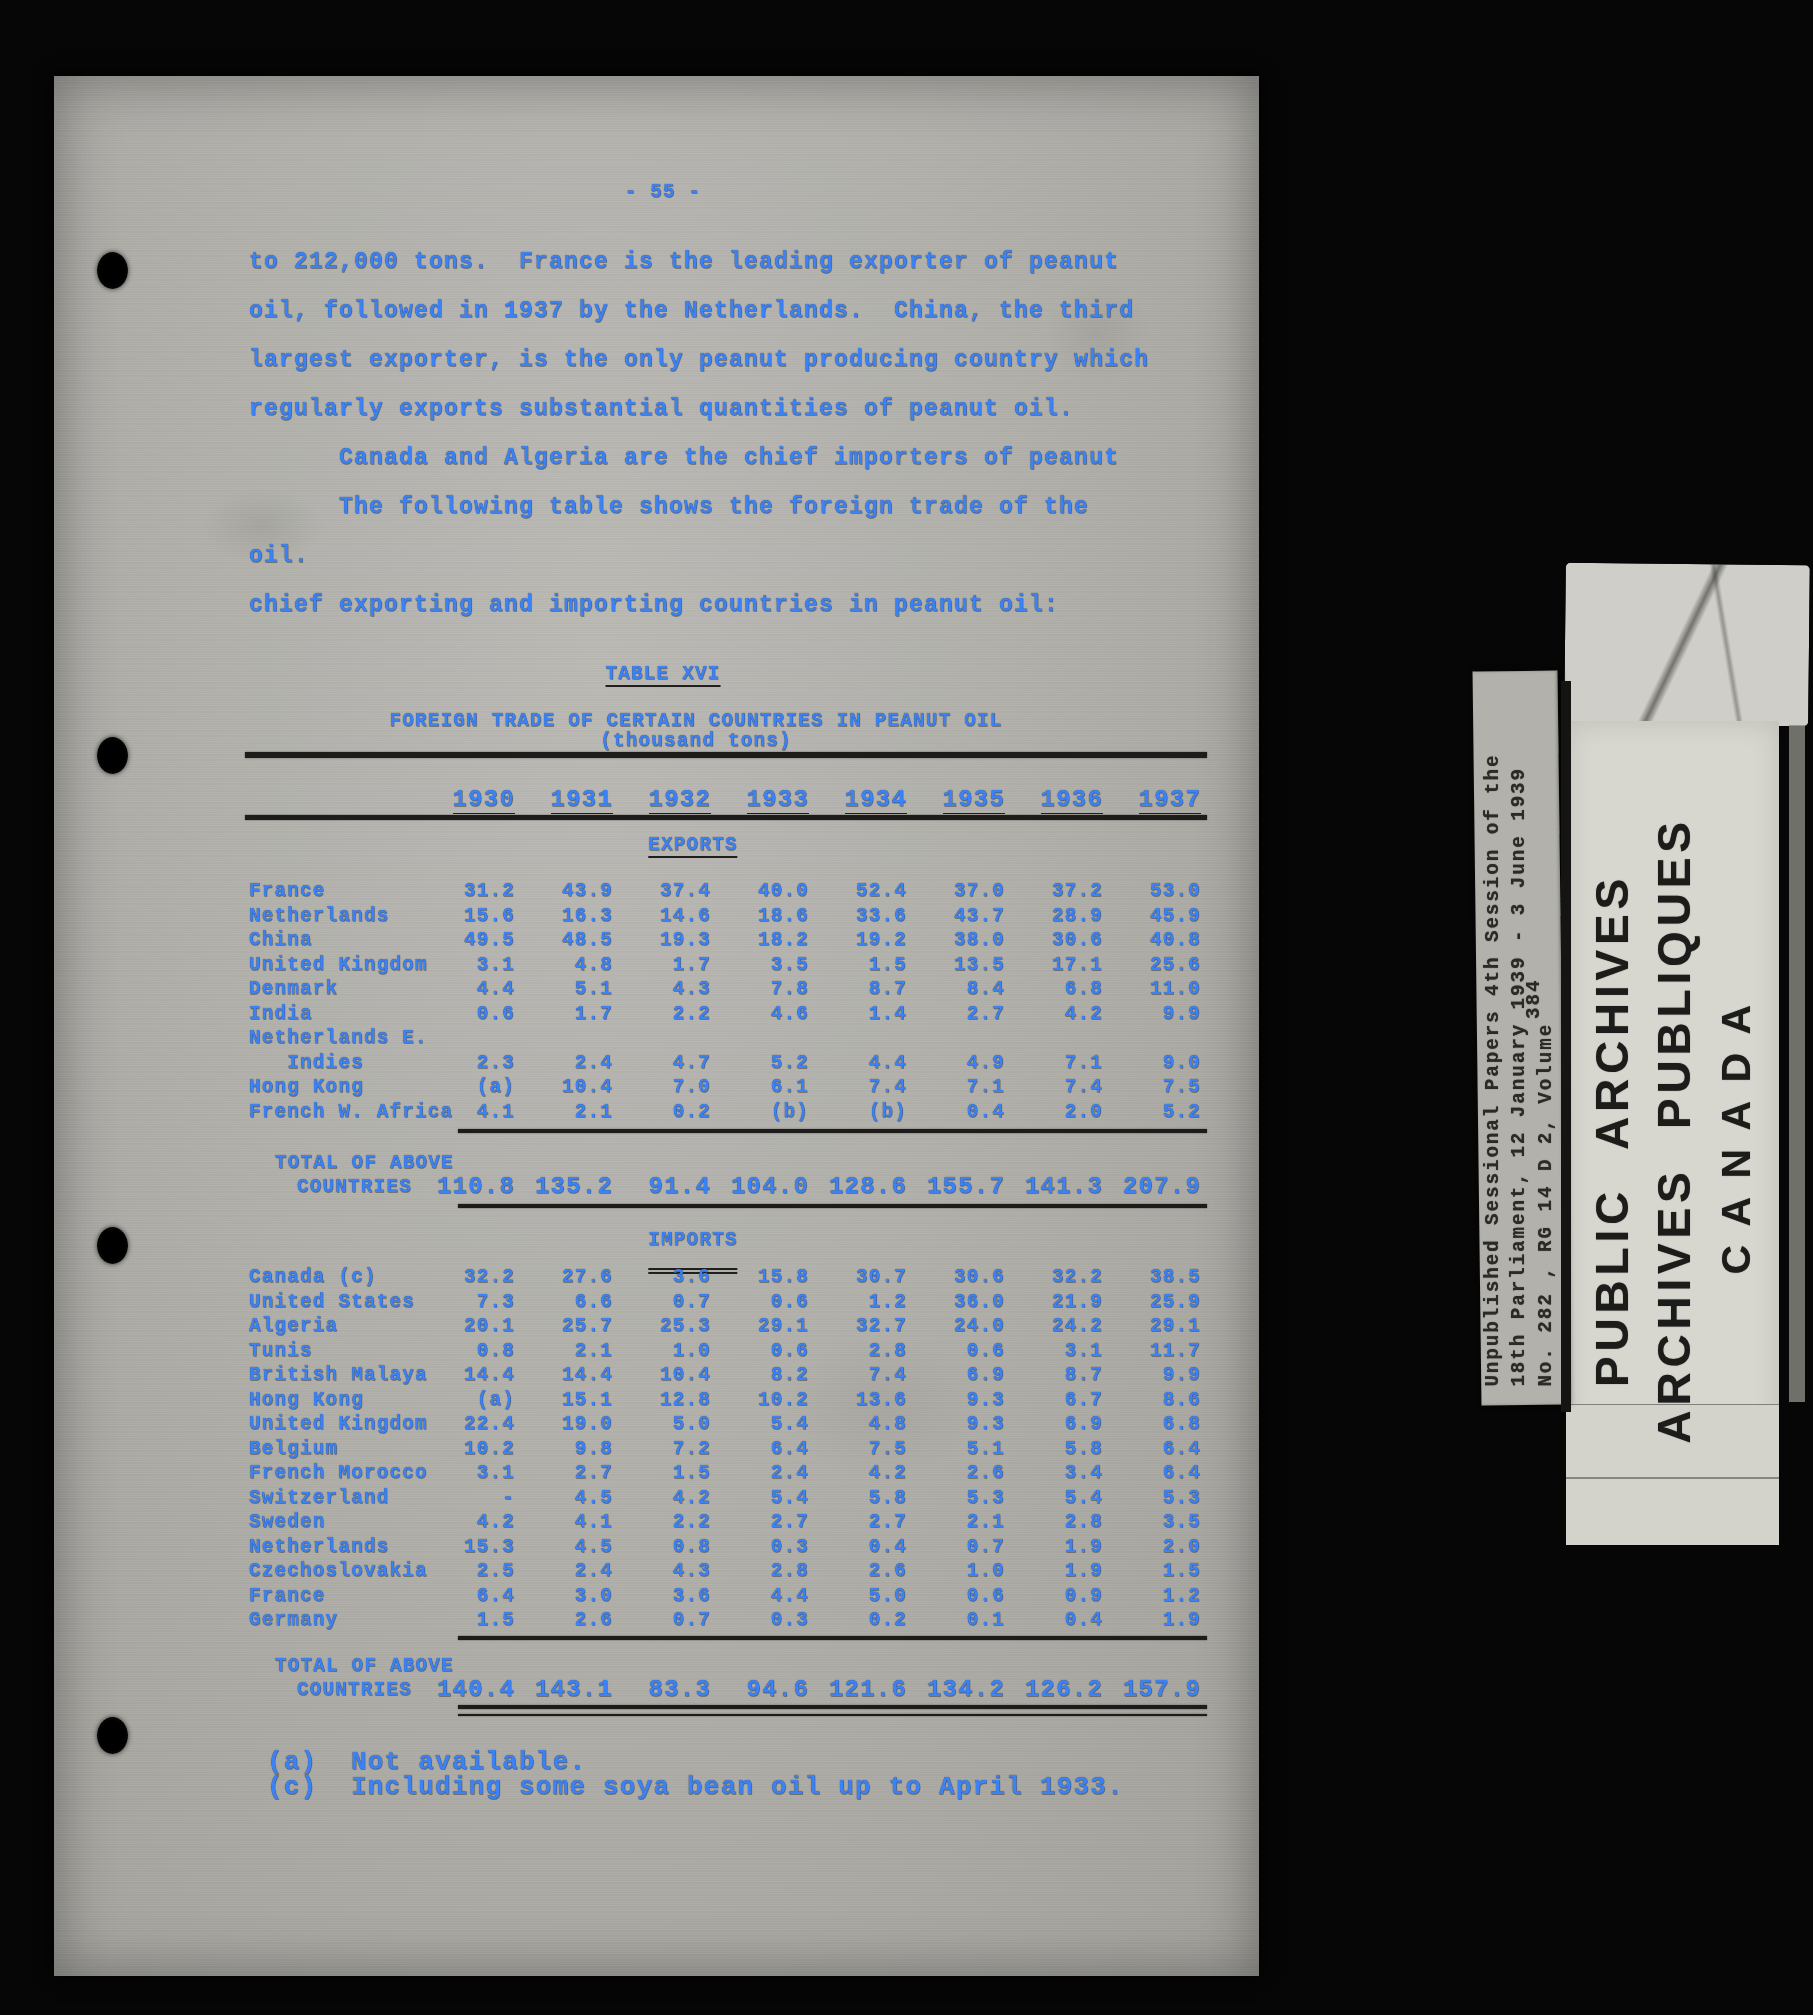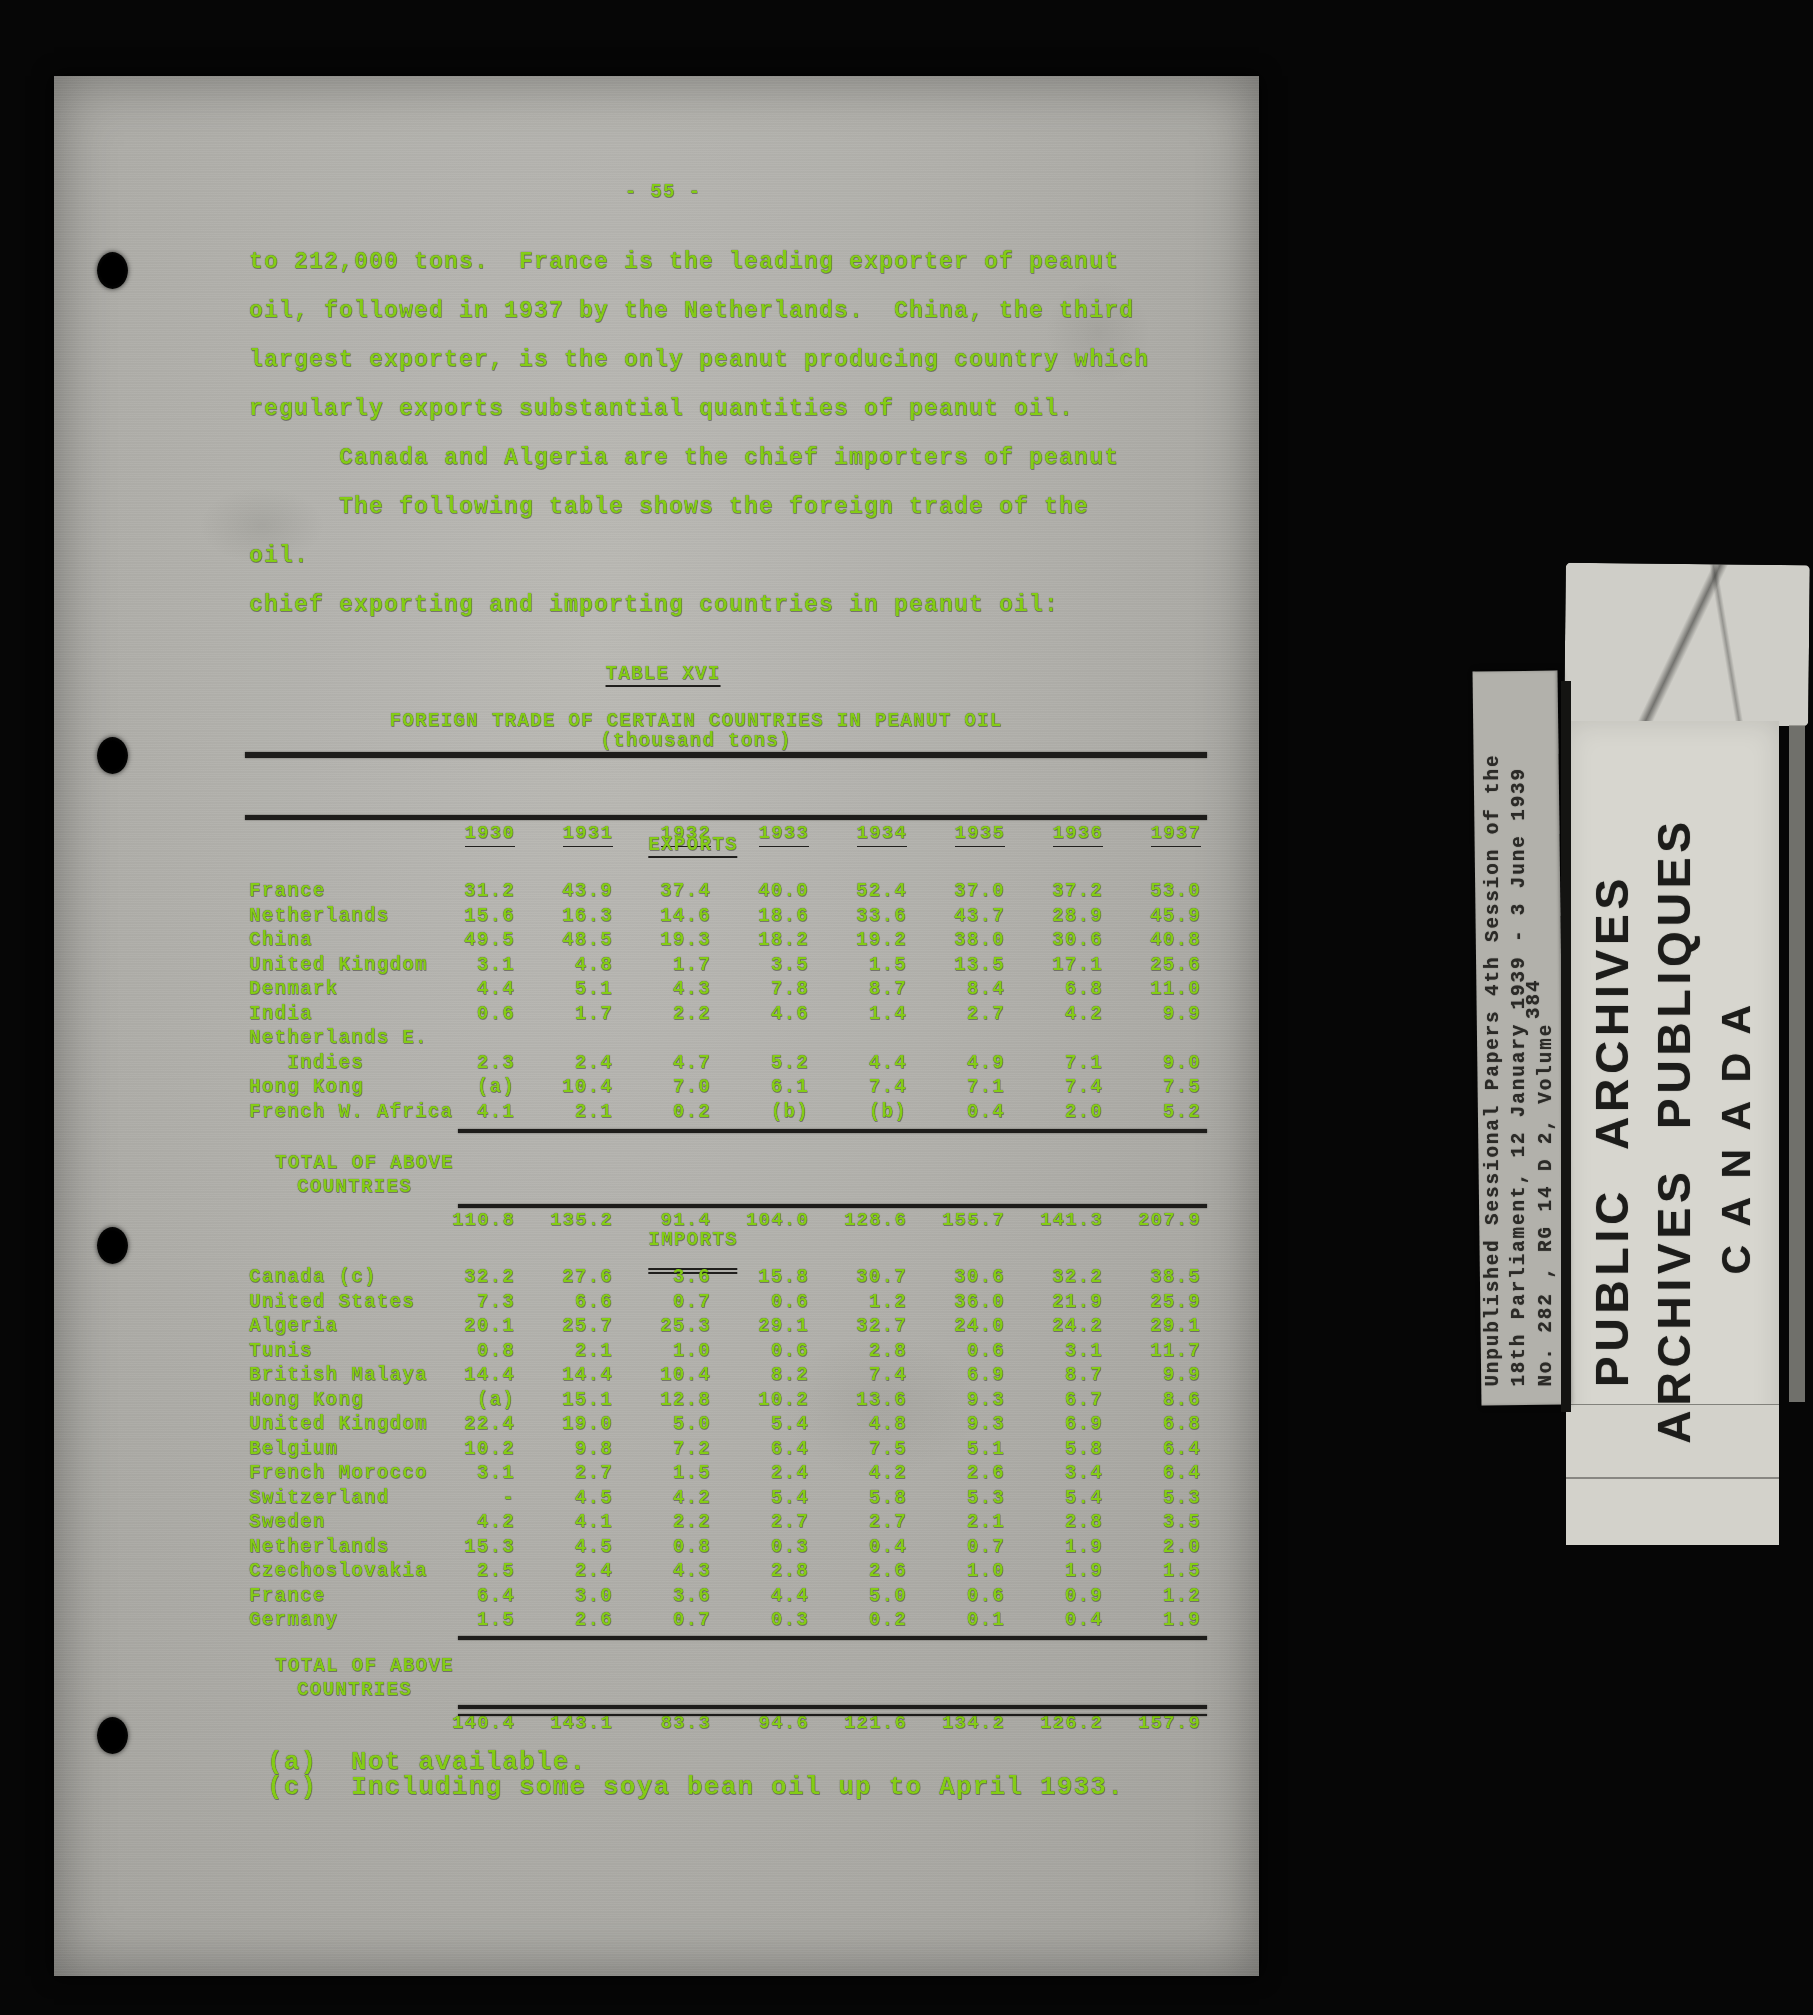--- a/index.html
+++ b/index.html
@@ -8,34 +8,34 @@
   
   .page{position:absolute;left:54px;top:76px;width:1205px;height:1900px;
         background:radial-gradient(ellipse at 45% 30%, #bbbab5 0%, #b1b0ab 45%, #a3a29d 100%);
         box-shadow:inset 0 0 58px rgba(0,0,0,.35), 0 0 19.3px rgba(0,0,0,.9);}
   .grain{position:absolute;left:0;top:0;right:0;bottom:0;pointer-events:none;
         background:repeating-linear-gradient(0deg, rgba(255,255,255,.02) 0 1px, rgba(0,0,0,.02) 1px 2.4px);}
   .stain{position:absolute;border-radius:50%;pointer-events:none;}
   .hole{position:absolute;width:31px;height:37px;border-radius:50%;
         background:radial-gradient(#000 55%, #131311 100%);box-shadow:0 0 4.8px rgba(0,0,0,.7);}
   
-  .tw{color:#84cc16;font-weight:700;letter-spacing:1.2px;
+  .tw{color:#3b82f6;font-weight:700;letter-spacing:1.2px;
       text-shadow:0 0 1px rgba(35,34,31,.85), 0.5px 0.5px 0.5px rgba(45,44,40,.4);}
   .abs{position:absolute;}
   .ctr{transform:translateX(-50%);white-space:nowrap;}
   .pre{white-space:pre;}
   .para{font-size:23px;line-height:49px;}
   .t40{font-size:19.3px;line-height:24px;}
   .u{border-bottom:2.4px solid #201f1d;padding-bottom:0;margin-top:44px;}
   .u2{position:relative;border-bottom:2.4px solid #201f1d;padding-bottom:17px;}
   .u2::after{content:"";position:absolute;left:0;right:0;bottom:-6.3px;height:1.9px;background:#201f1d;}
   .rule{position:absolute;background:#1d1c1a;box-shadow:0 0 1.5px rgba(20,20,18,.8);}
   
   .numsrow{position:absolute;left:417px;width:785px;display:grid;grid-template-columns:repeat(8,98px);}
-  .numsrow .tval{text-align:right;font-size:19px;line-height:24px;margin-top:33px;}
+  .numsrow .tval{text-align:right;font-size:24px;line-height:24px;}
   .rowblock{position:absolute;left:249px;width:953px;}
   .trow{display:grid;grid-template-columns:168px repeat(8,98px);height:24.5px;align-items:center;}
   .trow .tlabel{white-space:pre;font-size:19.3px;}
   .trow .tval{text-align:right;font-size:19.3px;}
   .yearcell{text-align:right;}
   .yearcell span{display:inline-block;border-bottom:1.9px solid #201f1d;padding-bottom:1px;}
   
   .tab{position:absolute;left:1565px;top:564px;width:244px;height:161px;background:#cfcec8;
        border-radius:4.8px;transform:rotate(.6deg);
        background-image:linear-gradient(115deg, transparent 46%, rgba(40,40,38,.55) 48.5%, transparent 51%),

